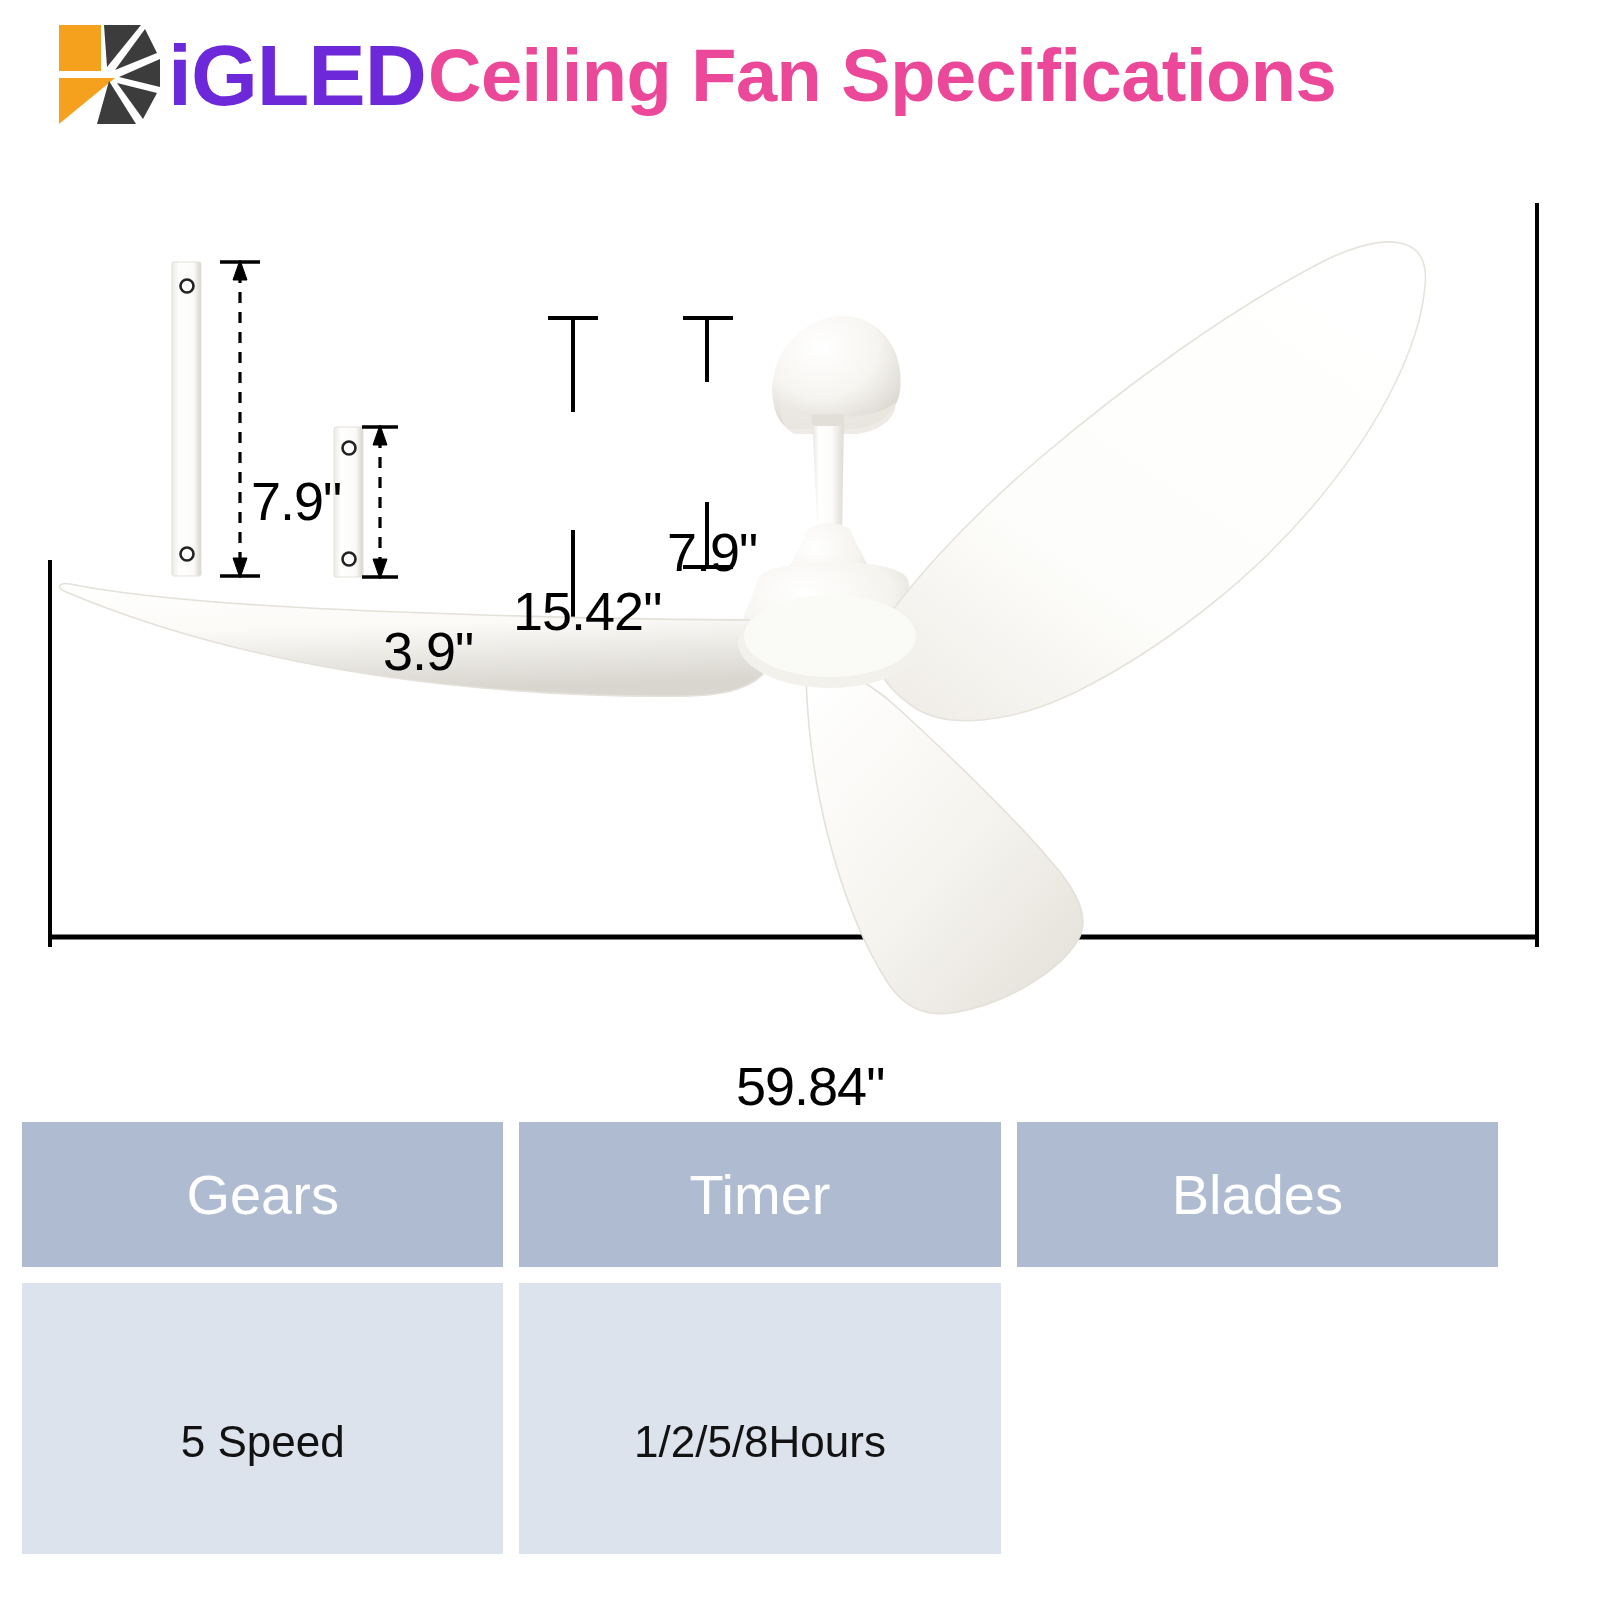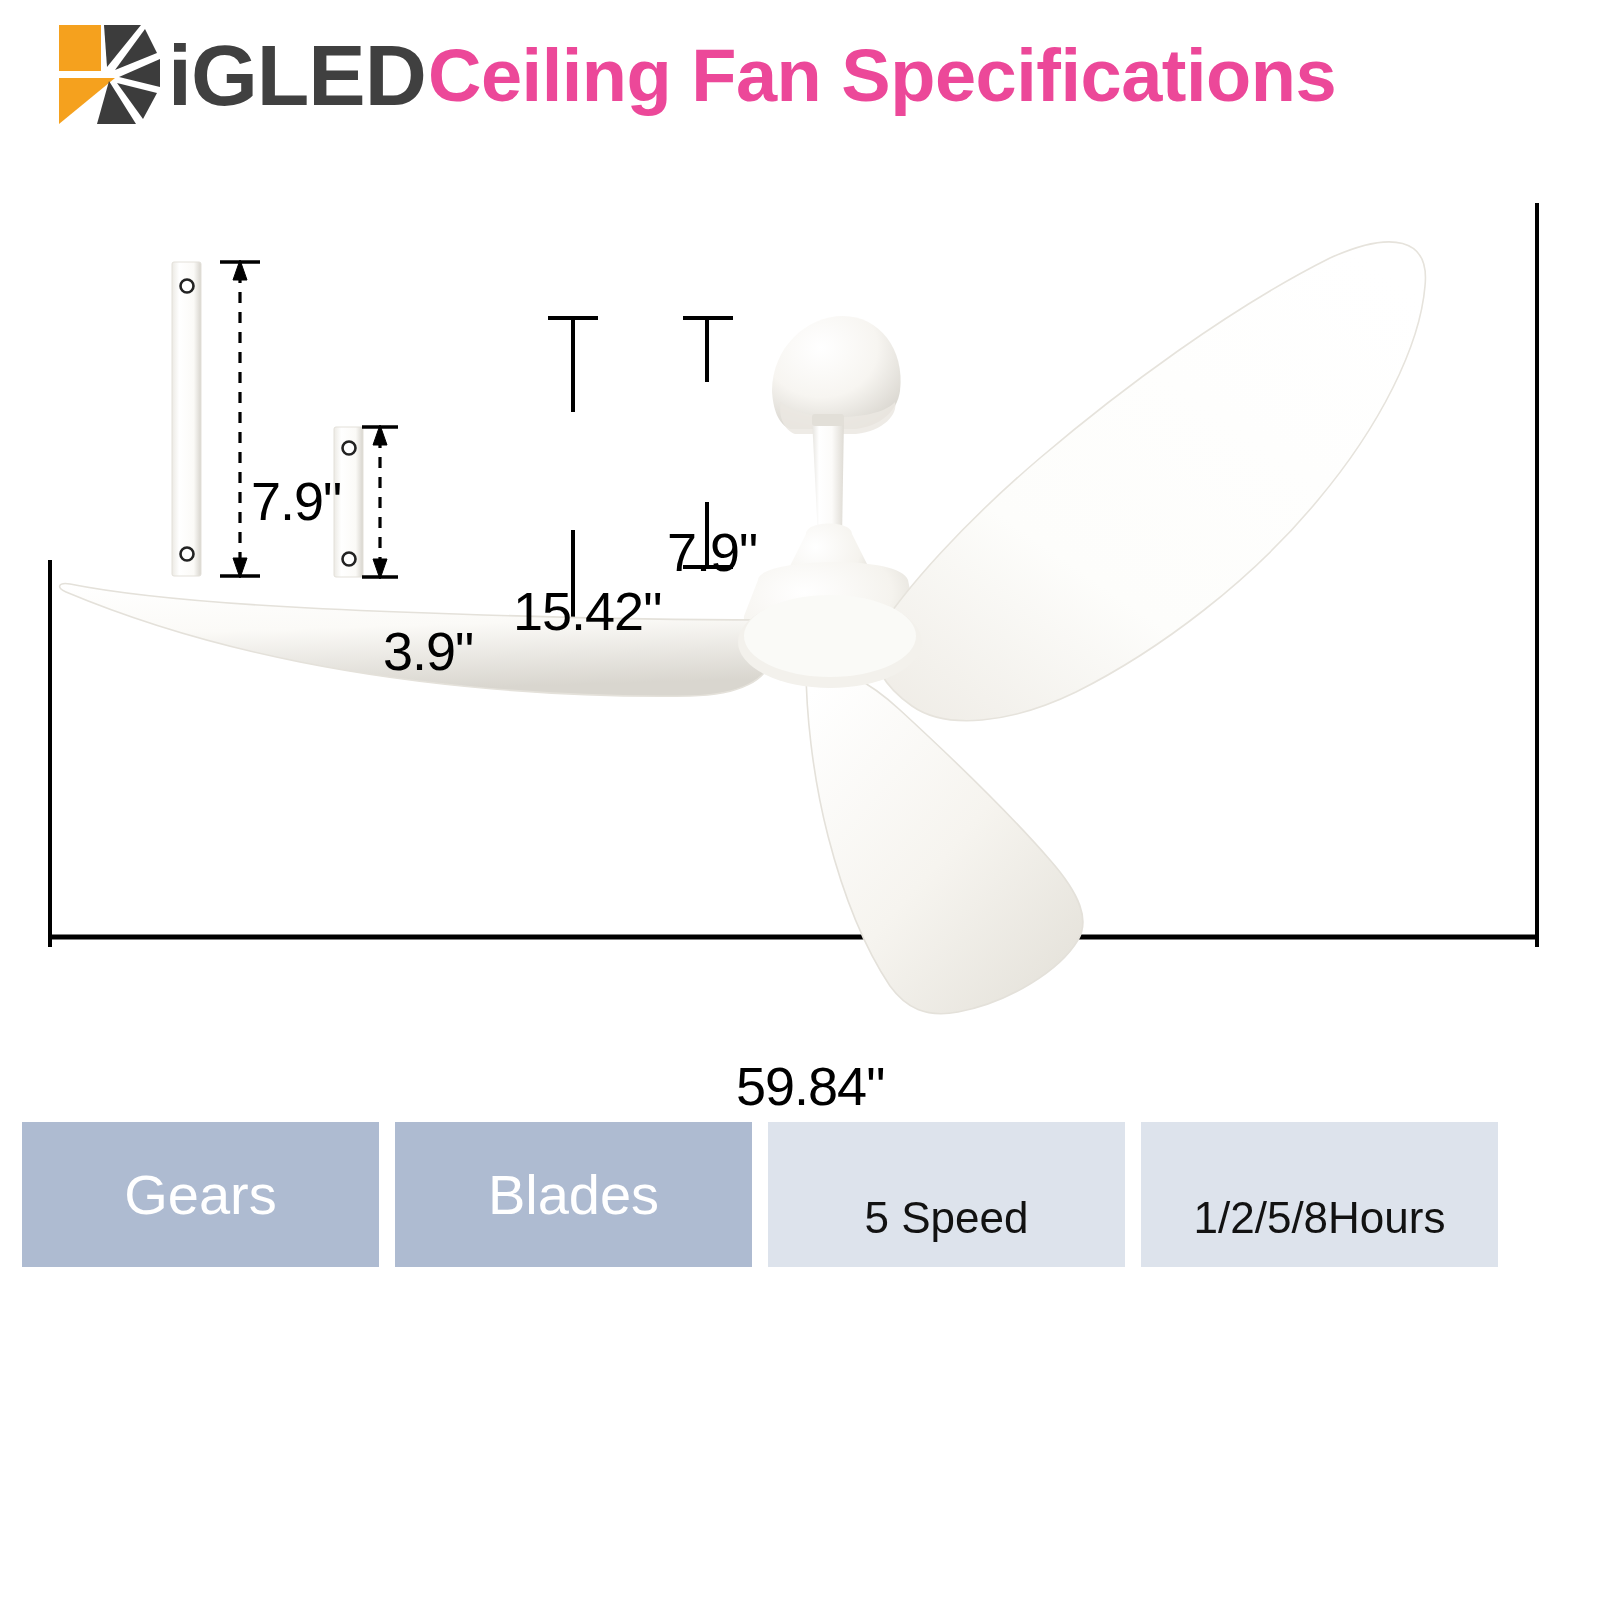--- a/index.html
+++ b/index.html
@@ -26,21 +26,21 @@
     position: absolute;
     left: 57px; top: 23px;
     width: 108px; height: 103px;
   }
   #logo-word {
     position: absolute;
     left: 168px; top: 24px;
     font-size: 86px;
     font-weight: bold;
     letter-spacing: -1px;
-    color: #404040;
+    color: #6d28d9;
     line-height: 103px;
     font-family: "Liberation Sans", sans-serif;
   }
   #page-title {
     position: absolute;
     left: 428px; top: 24px;
     font-size: 74px;
     font-weight: bold;
     color: #ec4899;
     line-height: 103px;
@@ -73,21 +73,21 @@
     background: #ffffff;
     padding: 0 12px;
   }
 
   
   #spec-table {
     position: absolute;
     left: 22px; top: 1122px;
     width: 1476px; height: 416px;
     display: grid;
-    grid-template-columns: repeat(4, 1fr);
+    grid-template-columns: repeat(3, 1fr);
     grid-template-rows: 145px 271px;
     gap: 16px;
   }
   .th {
     background: #aebbd1;
     color: #ffffff;
     display: flex;
     align-items: center;
     justify-content: center;
     font-size: 56px;
@@ -273,17 +273,18 @@
 
   <div class="dimtext" id="dim-79-rod">7.9"</div>
   <div class="dimtext" id="dim-39-rod">3.9"</div>
   <div class="dimtext" id="dim-1542">15.42"</div>
   <div class="dimtext" id="dim-79-fan">7.9"</div>
   <div class="dimtext" id="dim-5984">59.84"</div>
 </div>
 
 <div id="spec-table">
   <div class="th">Gears</div>
+  <div class="th">Timer</div>
   <div class="th">Blades</div>
 
   <div class="td">5 Speed</div>
   <div class="td">1/2/5/8Hours</div>
 </div>
 
 </body></html>

